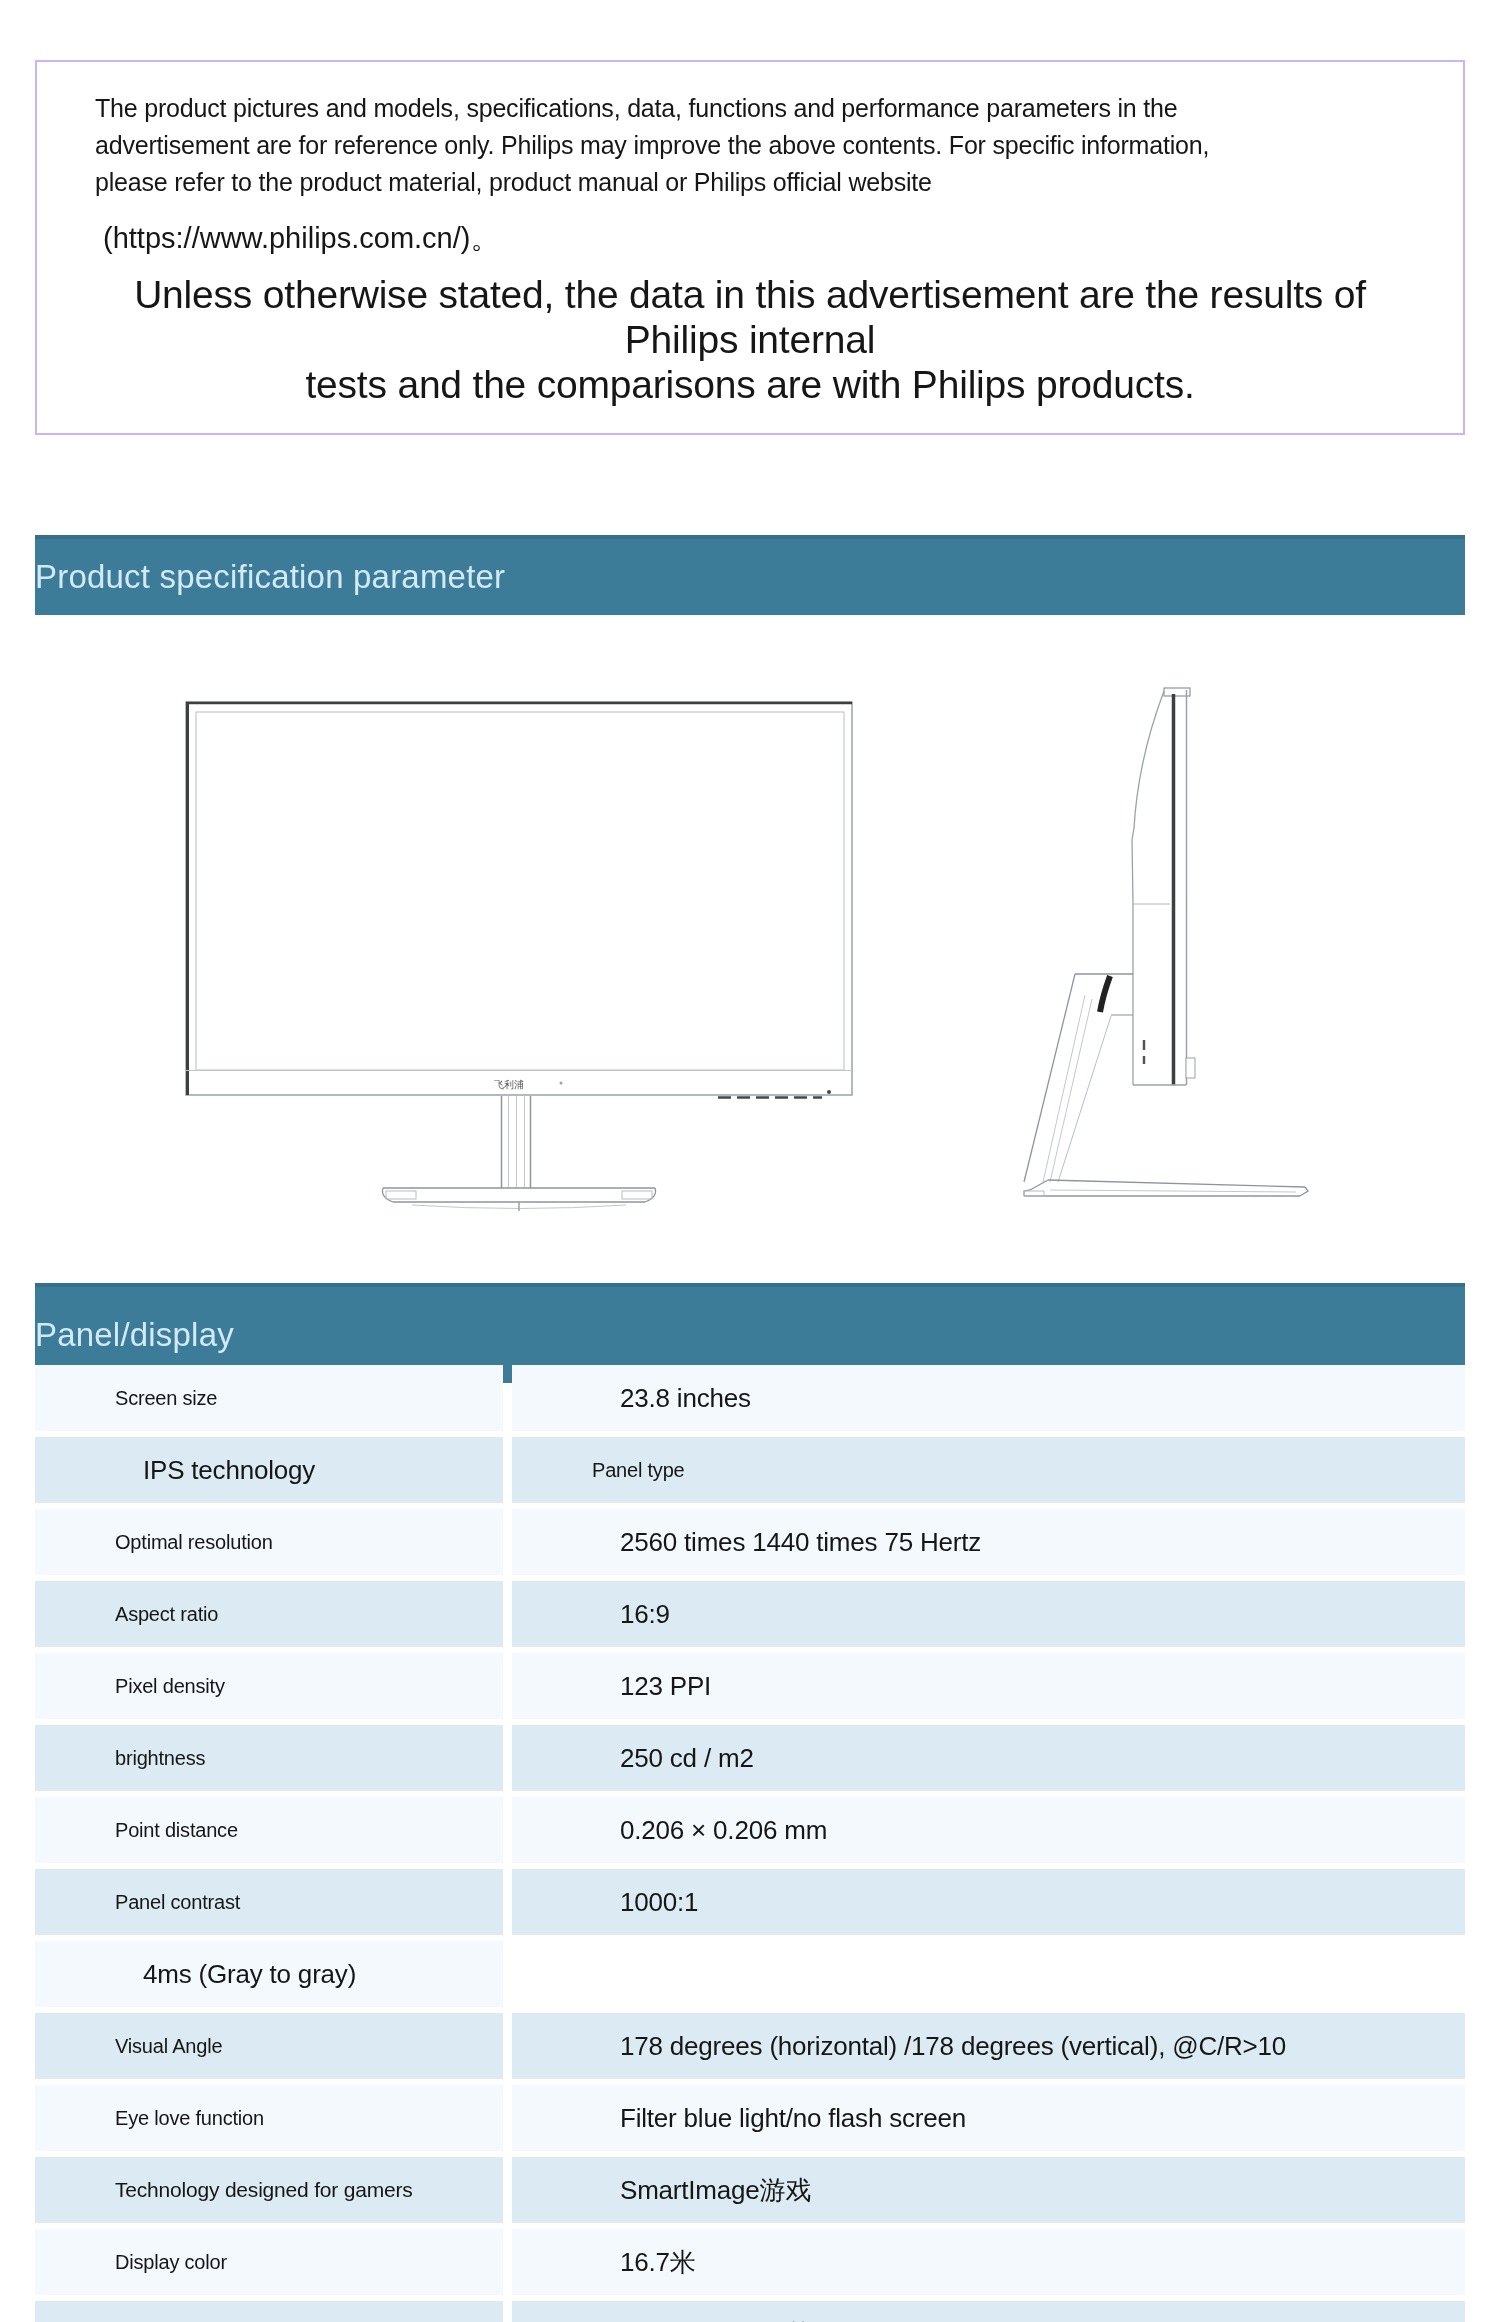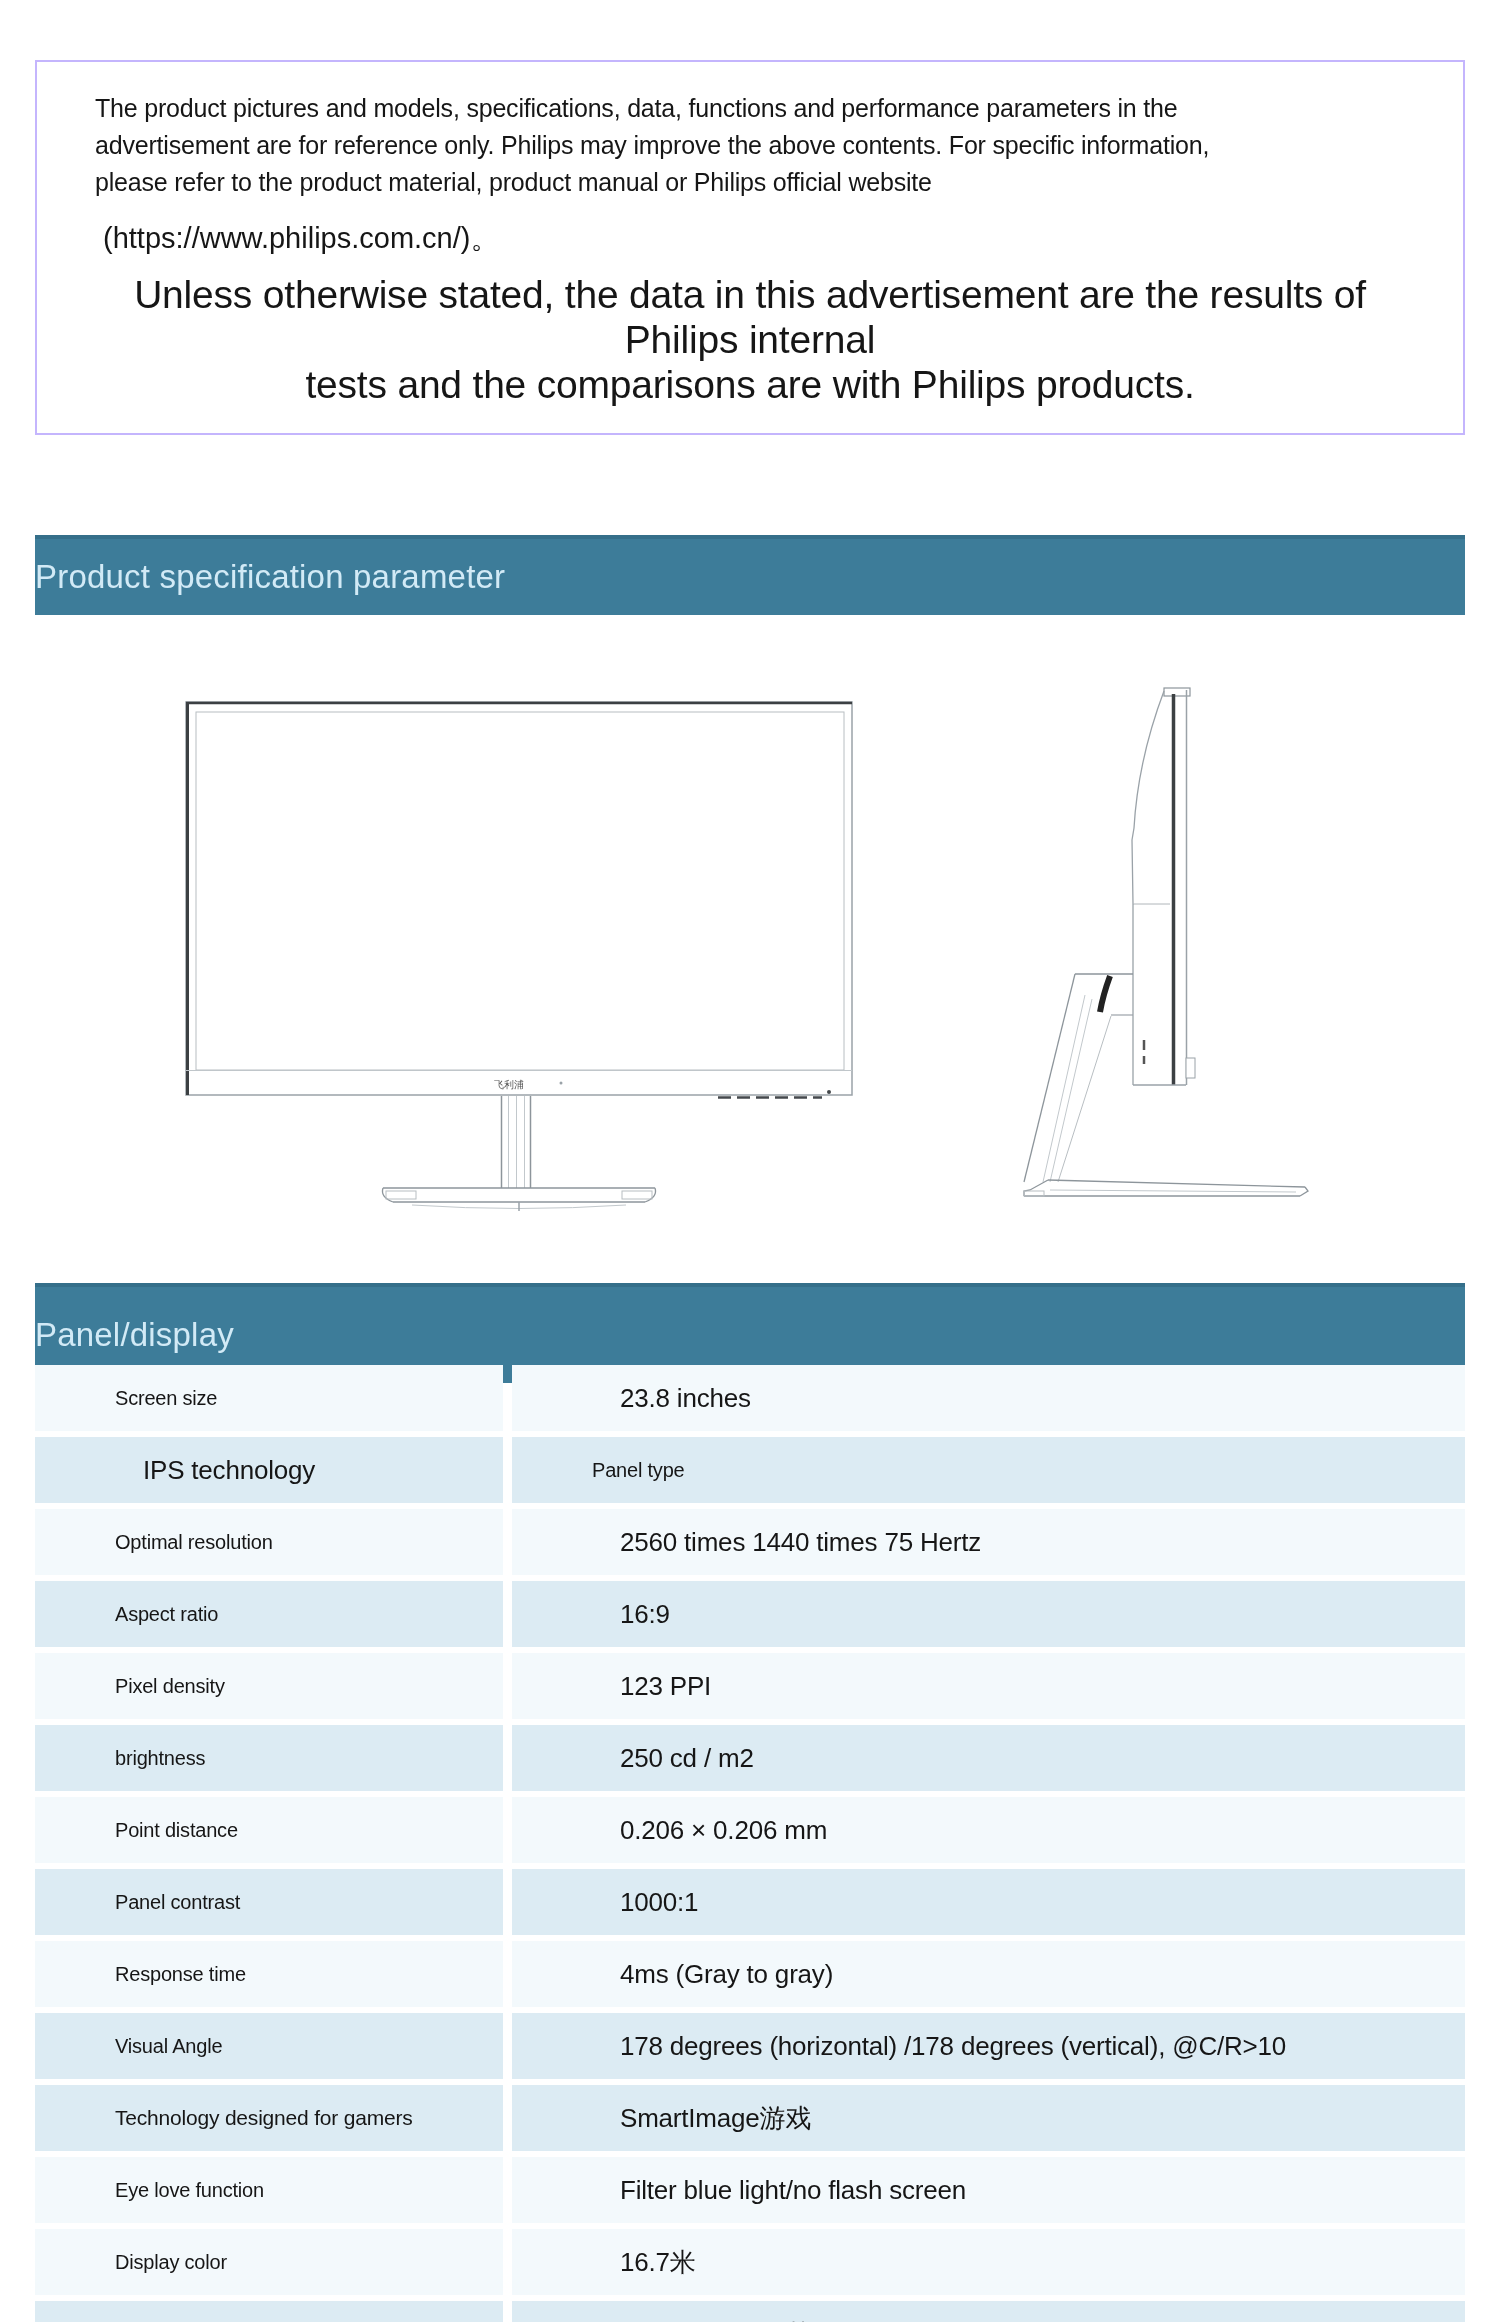--- a/index.html
+++ b/index.html
@@ -183,36 +183,35 @@
       </div>
       <div class="spec-row even">
         <div class="cell label">Point distance</div>
         <div class="cell value">0.206 × 0.206 mm</div>
       </div>
       <div class="spec-row odd">
         <div class="cell label">Panel contrast</div>
         <div class="cell value">1000:1</div>
       </div>
       <div class="spec-row even">
-        <div class="cell label">Response time</div>
         <div class="cell value">4ms (Gray to gray)</div>
       </div>
       <div class="spec-row odd">
         <div class="cell label">Visual Angle</div>
         <div class="cell value">178 degrees (horizontal) /178 degrees (vertical), @C/R&gt;10</div>
       </div>
+      <div class="spec-row even">
+        <div class="cell label">Eye love function</div>
+        <div class="cell value">Filter blue light/no flash screen</div>
+      </div>
       <div class="spec-row odd">
         <div class="cell label small">Technology designed for gamers</div>
         <div class="cell value">SmartImage游戏</div>
       </div>
       <div class="spec-row even">
-        <div class="cell label">Eye love function</div>
-        <div class="cell value">Filter blue light/no flash screen</div>
-      </div>
-      <div class="spec-row even">
         <div class="cell label">Display color</div>
         <div class="cell value">16.7米</div>
       </div>
       <div class="spec-row odd">
         <div class="cell label">色域（标准）</div>
         <div class="cell value">sRGB 117%（基于CIE 1931）</div>
       </div>
     </div>
 
 </div>

